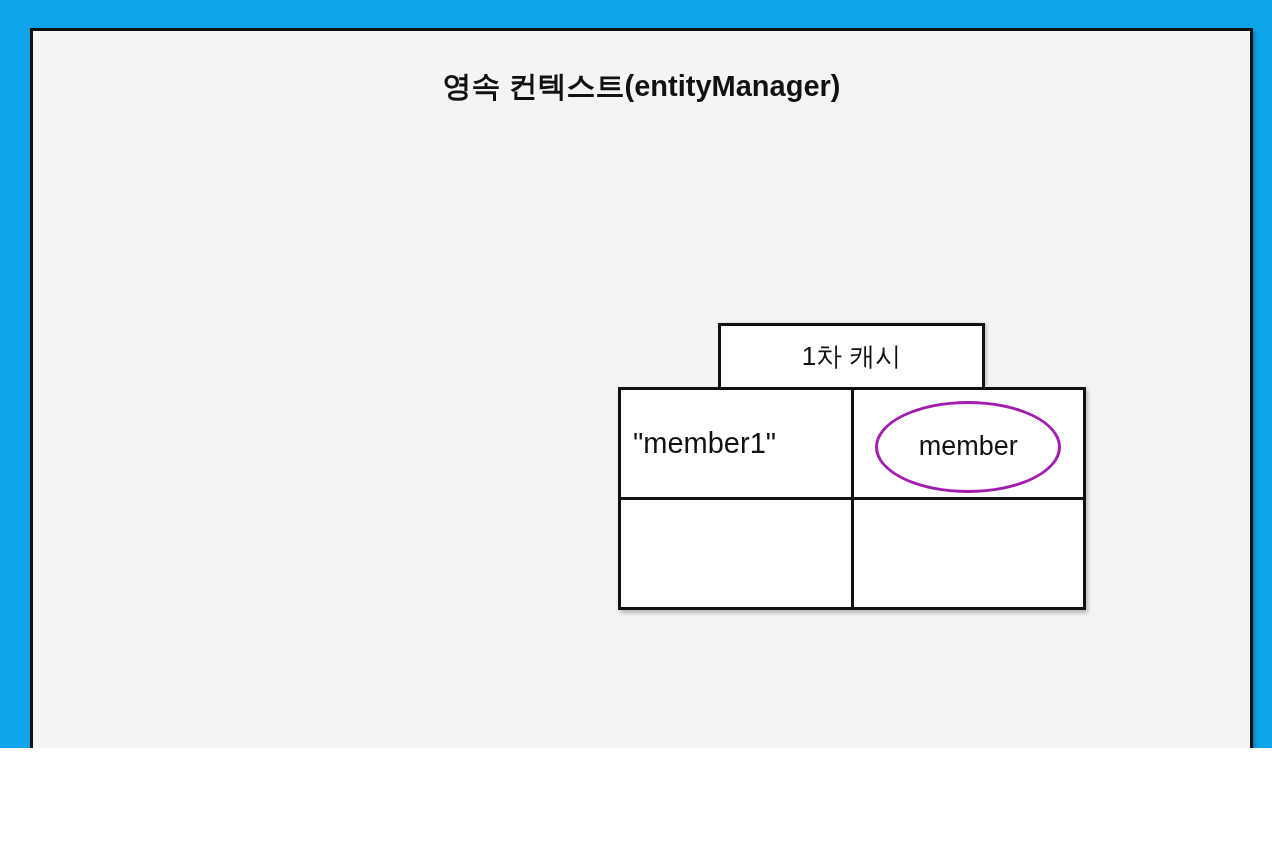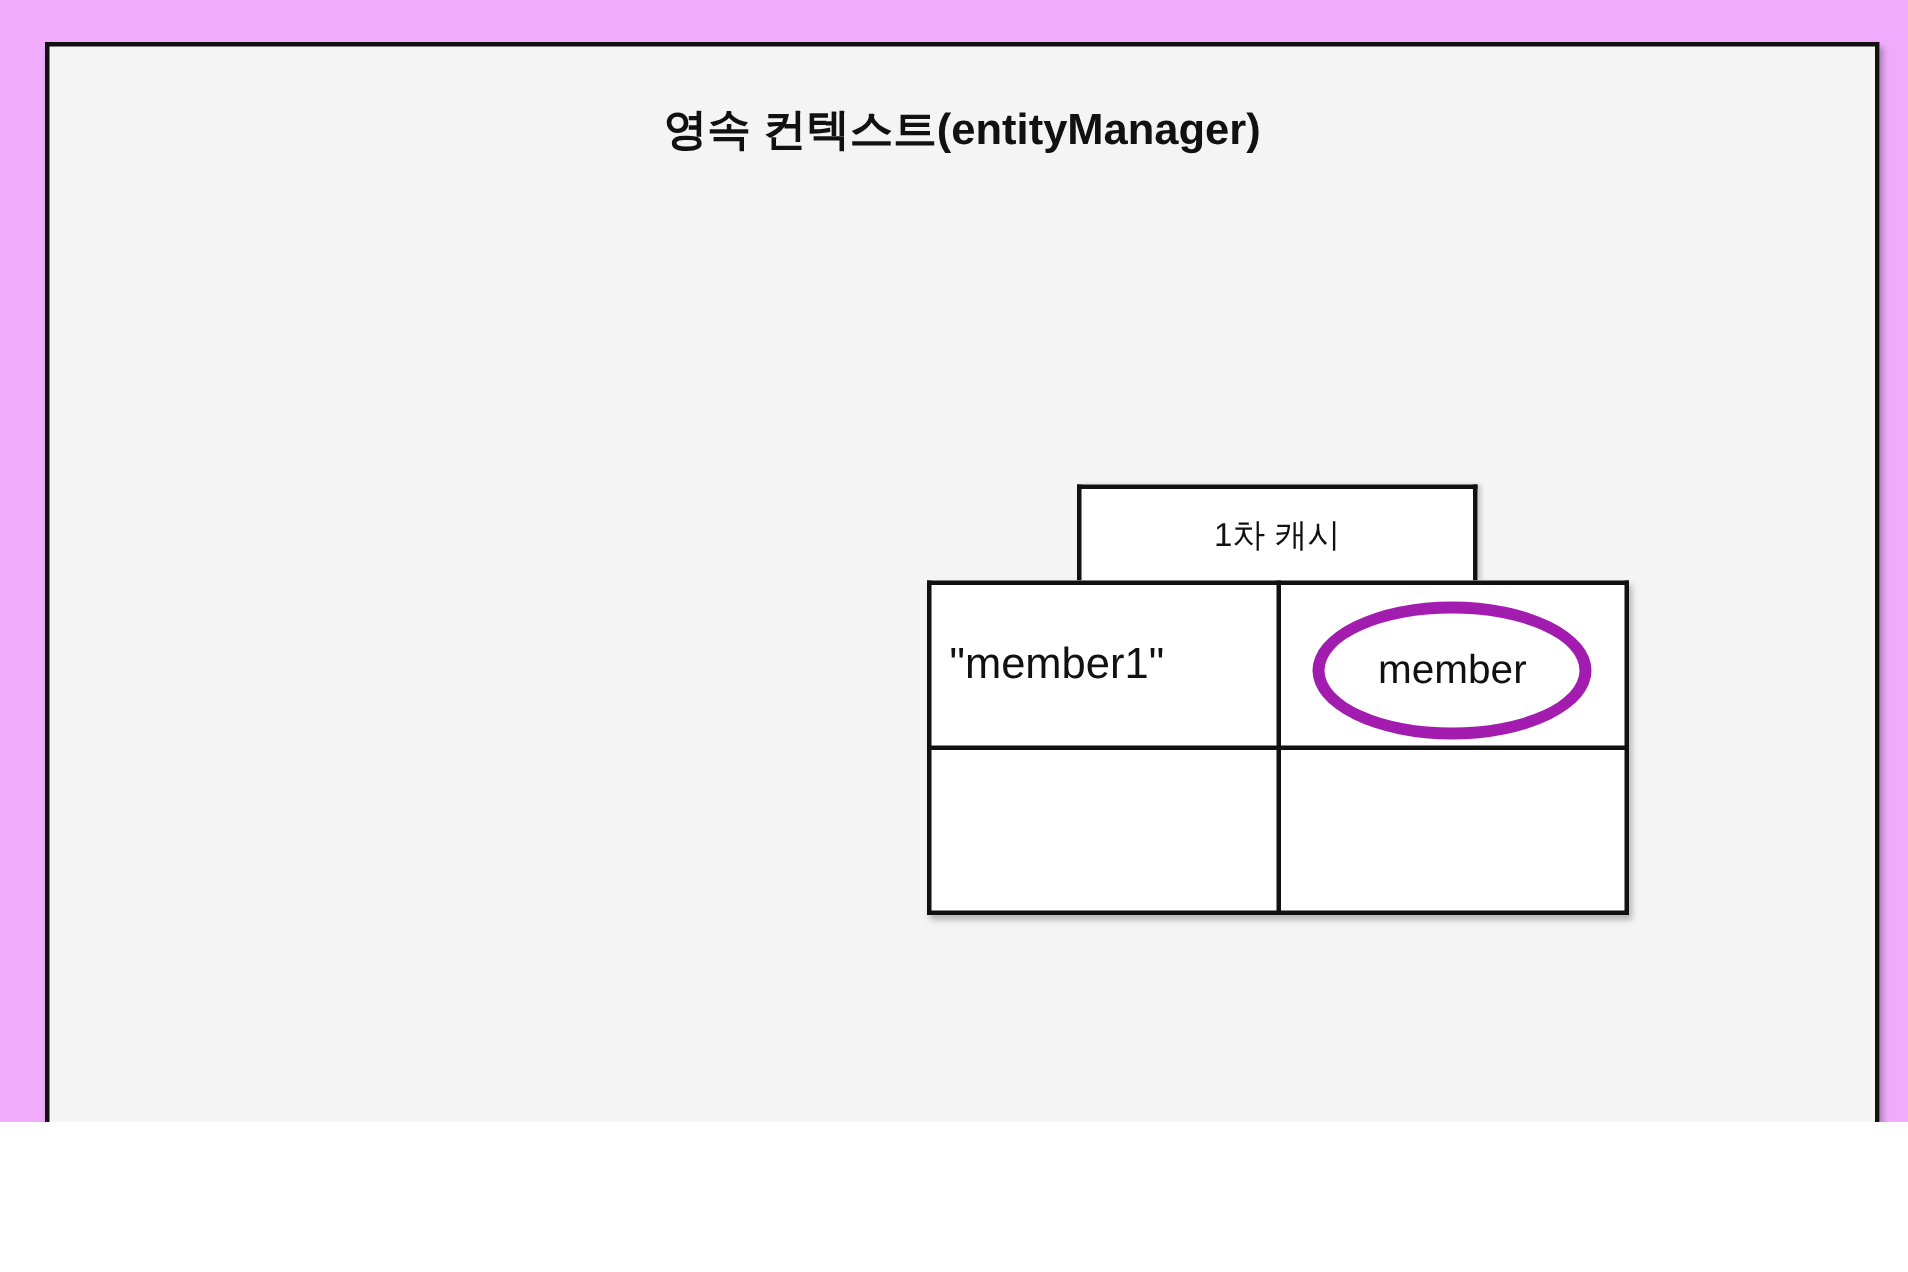--- a/index.html
+++ b/index.html
@@ -4,21 +4,21 @@
 <style>
   * { margin: 0; padding: 0; box-sizing: border-box; }
   body {
     font-family: "Liberation Sans", "DejaVu Sans", sans-serif;
     background: #ffffff;
   }
   .canvas {
     position: relative;
     width: 1272px;
     height: 748px;
-    background: #f0abfc;
+    background: #0ea5e9;
     overflow: hidden;
     padding-left: 22px;
   }
   .panel {
     position: absolute;
     left: 30px;
     top: 28px;
     width: 1223px;
     height: 792px;
     background: #f4f4f4;
@@ -41,21 +41,21 @@
     left: 718px;
     top: 323px;
     width: 267px;
     height: 64px;
     background: #ffffff;
     border: 3px solid #111111;
     border-bottom: none;
     display: flex;
     align-items: center;
     justify-content: center;
-    font-size: 22px;
+    font-size: 26px;
     color: #111111;
     box-shadow: 2px 0px 3px rgba(0,0,0,0.18);
   }
   table.cache-table {
     position: absolute;
     left: 618px;
     top: 387px;
     width: 468px;
     border-collapse: collapse;
     background: #ffffff;
@@ -85,21 +85,21 @@
     padding-left: 12px;
   }
   td.entity-cell .ellipse-wrap {
     display: flex;
     align-items: center;
     justify-content: center;
   }
   .member-ellipse {
     width: 186px;
     height: 92px;
-    border: 8px solid #a21caf;
+    border: 3px solid #a21caf;
     border-radius: 50%;
     background: #ffffff;
     display: flex;
     align-items: center;
     justify-content: center;
     font-size: 27px;
     color: #111111;
     margin-top: 6px;
   }
 </style>

